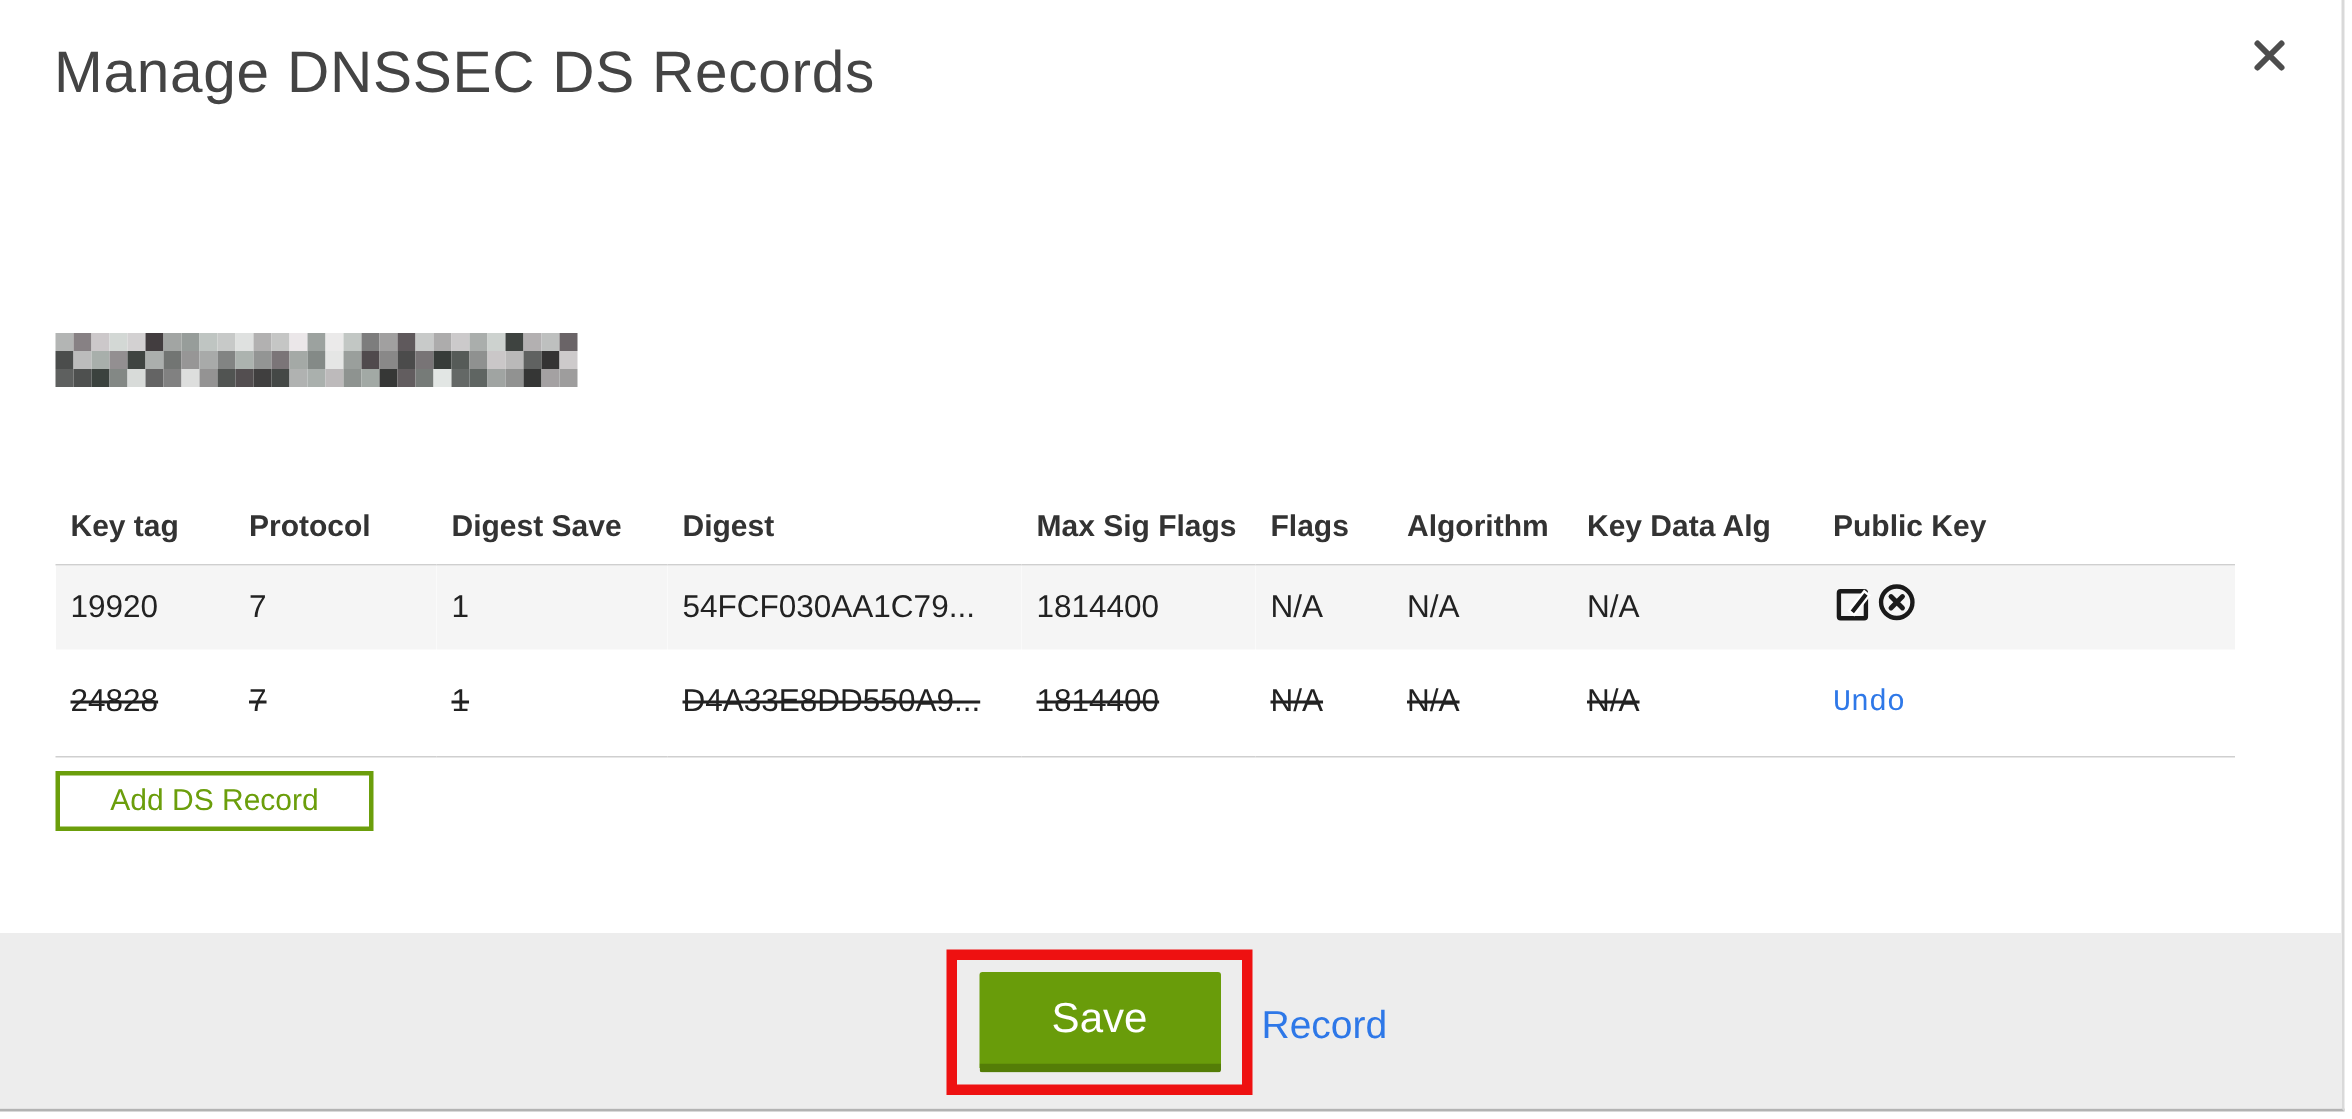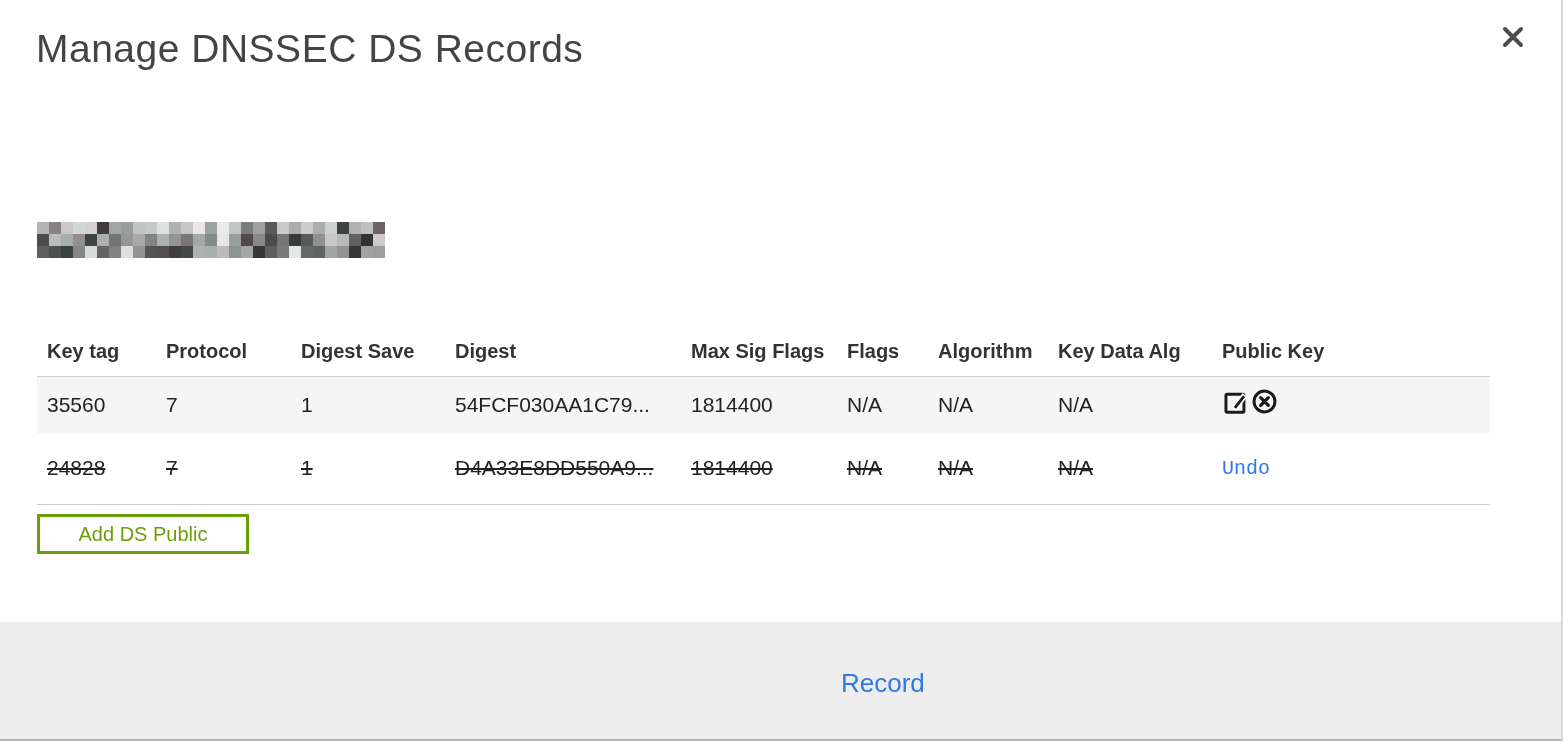--- a/index.html
+++ b/index.html
@@ -177,21 +177,21 @@
         <th>Digest</th>
         <th>Max Sig Flags</th>
         <th>Flags</th>
         <th>Algorithm</th>
         <th>Key Data Alg</th>
         <th>Public Key</th>
       </tr>
     </thead>
     <tbody>
       <tr class="row-current">
-        <td class="cell-text">35560</td>
+        <td class="cell-text">19920</td>
         <td class="cell-text">7</td>
         <td class="cell-text">1</td>
         <td class="cell-text">54FCF030AA1C79...</td>
         <td class="cell-text">1814400</td>
         <td class="cell-text">N/A</td>
         <td class="cell-text">N/A</td>
         <td class="cell-text">N/A</td>
         <td class="actions-cell">
           <span class="action-icons">
             <span style="cursor:pointer">
@@ -218,19 +218,22 @@
         <td class="cell-text">N/A</td>
         <td class="cell-text">N/A</td>
         <td class="cell-text">N/A</td>
         <td class="actions-cell">
           <a class="undo-link">Undo</a>
         </td>
       </tr>
     </tbody>
   </table>
 
-  <button class="add-btn">Add DS Public</button>
+  <button class="add-btn">Add DS Record</button>
 
   <div class="footer">
+    <div class="annotation-box">
+      <button class="save-btn">Save</button>
+    </div>
     <a class="cancel-link">Record</a>
   </div>
 
 </div>
 
 </body></html>

